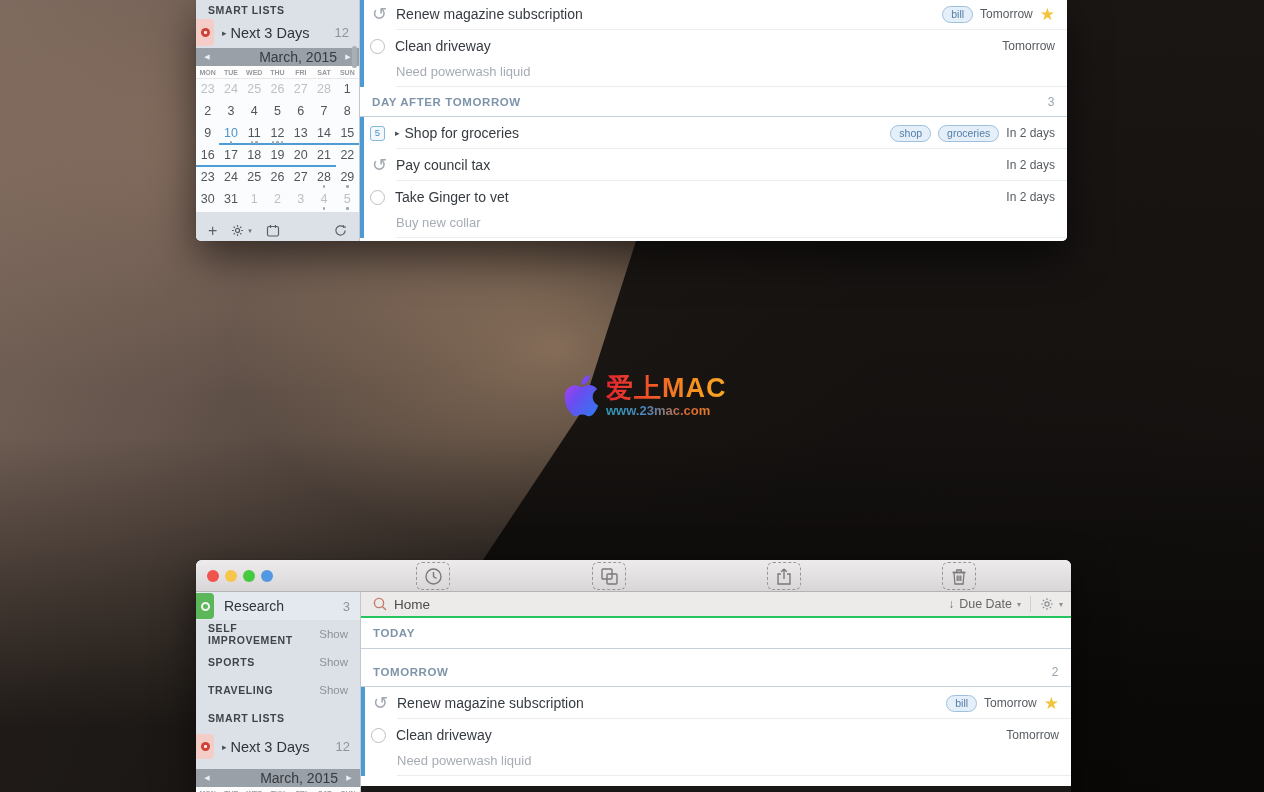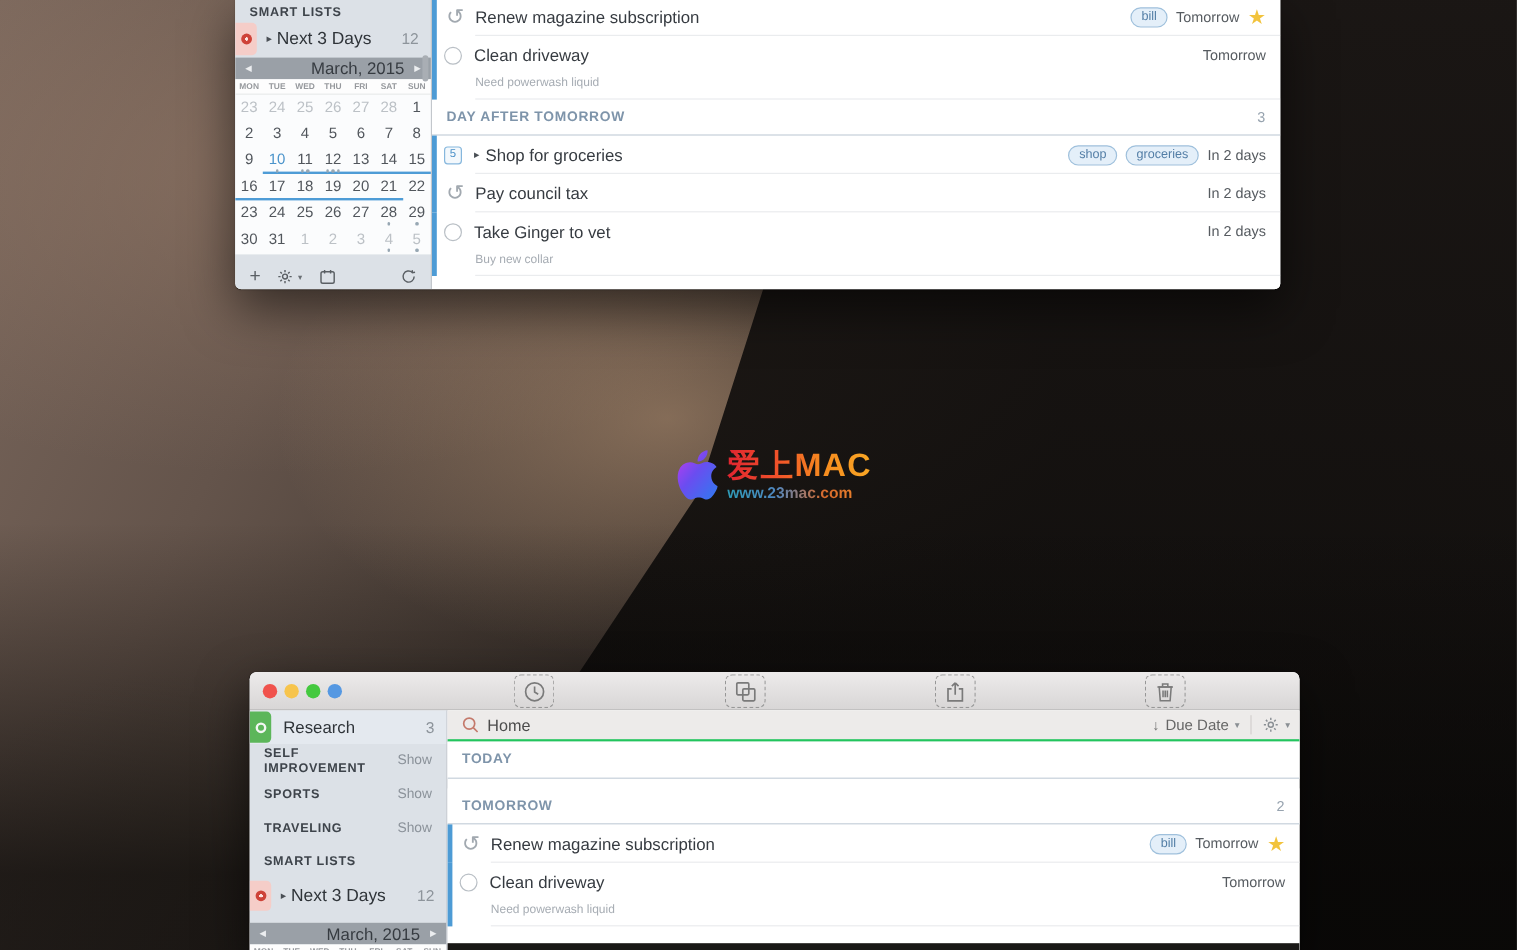--- a/index.html
+++ b/index.html
@@ -75,26 +75,26 @@
   .line1 { display:flex; align-items:center; height:32px; padding:0 12px 0 10px; }
   .cb { width:15px; height:15px; border:1.5px solid #b9bfc5; border-radius:50%; flex:none; margin-right:10px; }
   .cb.recur { border:none; width:19px; height:19px; font-size:18px; line-height:19px; color:#a2a9b0; text-align:center; margin-right:7px; }
   .cb.checklist { border:1.5px solid #86b7dd; border-radius:3px; background:#f3f8fc; color:#4a90c8; font-size:9.5px; line-height:12px; text-align:center; }
   .dis2 { font-size:9px; color:#4a4f55; margin-right:5px; }
   .ttl { font-size:14px; color:#363b41; }
   .meta { margin-left:auto; display:flex; align-items:center; gap:7px; }
   .pill { font-size:10.5px; color:#537ea6; background:#e4eff9; border:1px solid #9fc0dc; border-radius:9px; padding:1px 8px; line-height:13px; }
   .ddate { font-size:12px; color:#565b60; }
   .star { font-size:17px; color:#f2c33c; line-height:1; }
-  .note { padding:2px 12px 8px 36px; font-size:10px; color:#a6acb3; }
+  .note { padding:2px 12px 8px 36px; font-size:13px; color:#a6acb3; }
   .sec { display:flex; align-items:center; height:30px; padding:0 12px; font-size:11.5px; font-weight:bold; letter-spacing:.6px; color:#7e94aa; border-bottom:1px solid #c6d0da; background:#fff; }
   .sec .scount { margin-left:auto; font-weight:normal; font-size:12px; color:#97a3af; }
 
   
-  #bottom-window { left:208px; top:560px; width:875px; height:232px; border-radius:6px 6px 0 0; overflow:hidden; flex-direction:column; }
+  #bottom-window { left:196px; top:560px; width:875px; height:232px; border-radius:6px 6px 0 0; overflow:hidden; flex-direction:column; }
   .titlebar { height:32px; flex:none; background:linear-gradient(#edebeb,#d8d6d6); border-bottom:1px solid #b5b3b3; position:relative; display:flex; align-items:center; }
   .lights { display:flex; gap:6px; margin-left:11px; }
   .light { width:12px; height:12px; border-radius:50%; }
   .l-red { background:#f0524c; } .l-yellow { background:#f7c44c; } .l-green { background:#44c93f; } .l-blue { background:#5598e2; }
   .tb-icon { position:absolute; top:2px; width:34px; height:28px; border:1.5px dashed #979797; border-radius:6px; display:flex; align-items:center; justify-content:center; }
   .bw-content { flex:1; display:flex; min-height:0; }
   #bottom-window .sb { width:165px; flex:none; overflow:hidden; }
   .sb-list-row { position:relative; height:28px; display:flex; align-items:center; padding-left:28px; background:#e4e9ef; }
   .sb-list-row .tab { position:absolute; left:0; top:1px; bottom:1px; width:18px; background:#5cb65a; border-radius:0 4px 4px 0; display:flex; align-items:center; justify-content:center; }
   .sb-list-row .ring { width:9px; height:9px; border:2.5px solid #f2f6f2; border-radius:50%; }

